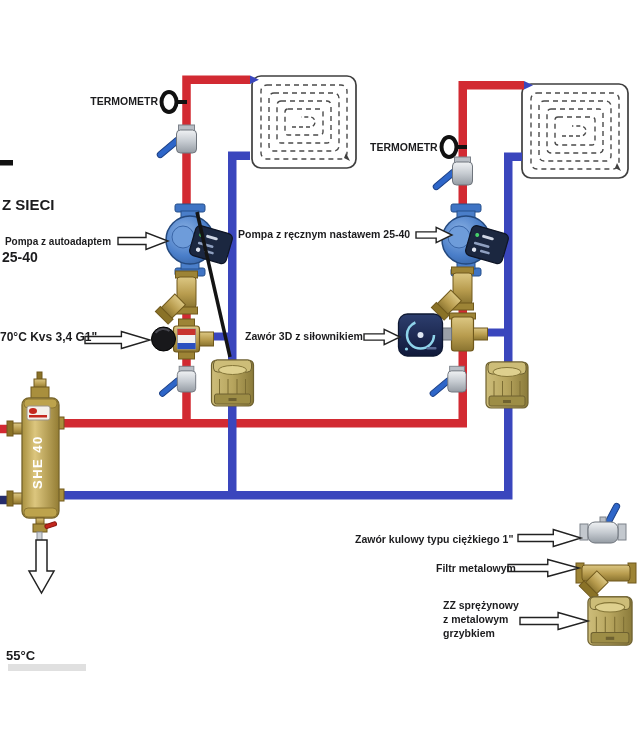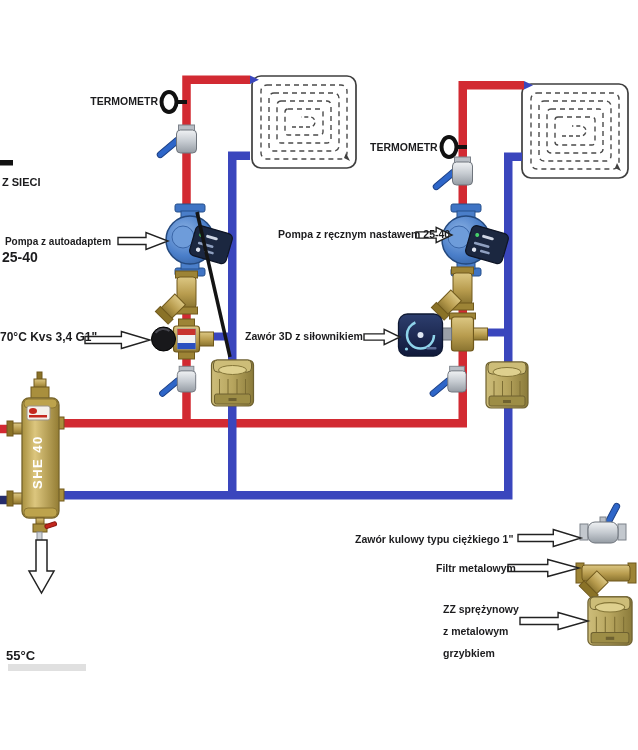--- a/index.html
+++ b/index.html
@@ -7,29 +7,29 @@
     position:relative;width:638px;height:750px;background:#ffffff;overflow:hidden;
     font-family:"Liberation Sans","DejaVu Sans",sans-serif;
   }
   .stage svg{position:absolute;left:0;top:0;}
   .lbl{
     position:absolute;font-weight:bold;color:#1c1c1e;line-height:1.15;
     white-space:nowrap;
   }
   .lbl.multi{white-space:pre-line;}
   .t-termo{font-size:10.5px;}
-  .t-zsieci{font-size:11px;}
+  .t-zsieci{font-size:15px;margin-top:20px;}
   .t-pump1a{font-size:10px;left:2px;top:236px;width:112px;text-align:center;}
   .t-pump1b{font-size:14px;left:2px;top:249px;width:112px;text-align:left;}
   .t-kvs{font-size:12px;left:0px;top:331px;}
-  .t-pump2{font-size:10.5px;left:238px;top:228px;margin-left:40px;}
+  .t-pump2{font-size:10.5px;left:238px;top:228px;}
   .t-z3d{font-size:10.5px;left:245px;top:330px;}
   .t-leg1{font-size:10.5px;left:355px;top:533px;}
   .t-leg2{font-size:10.5px;left:436px;top:562px;}
-  .t-leg3{font-size:10.5px;left:443px;top:598px;line-height:22px;}
+  .t-leg3{font-size:10.5px;left:443px;top:598px;line-height:14px;}
   .t-sep{font-size:12px;left:10px;top:594px;width:240px;line-height:17px;}
   .t-55{font-size:13px;left:6px;top:649px;}
 </style>
 </head>
 <body>
 
 <div class="stage">
 
 <svg width="638" height="750" viewBox="0 0 638 750">
   <defs>

